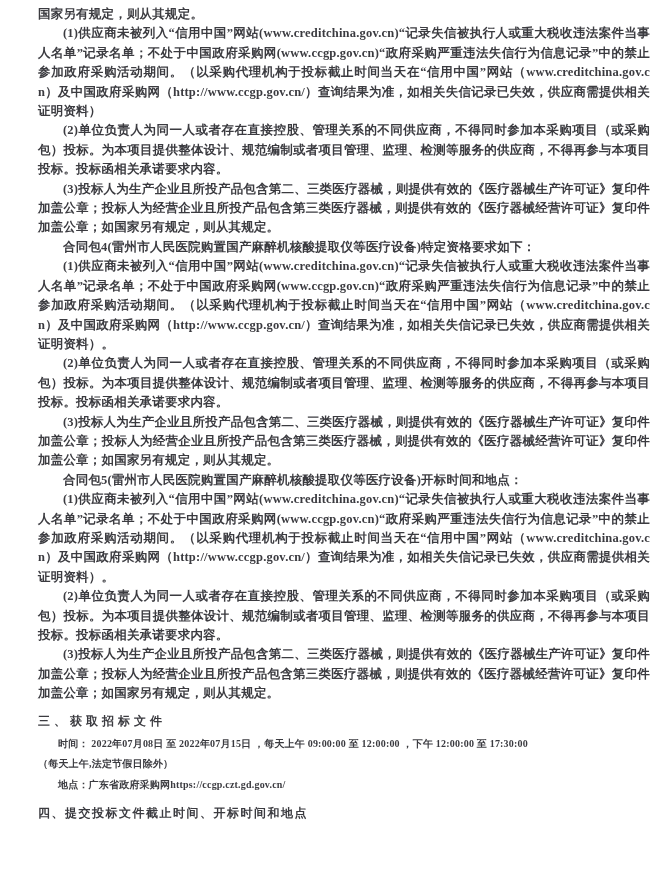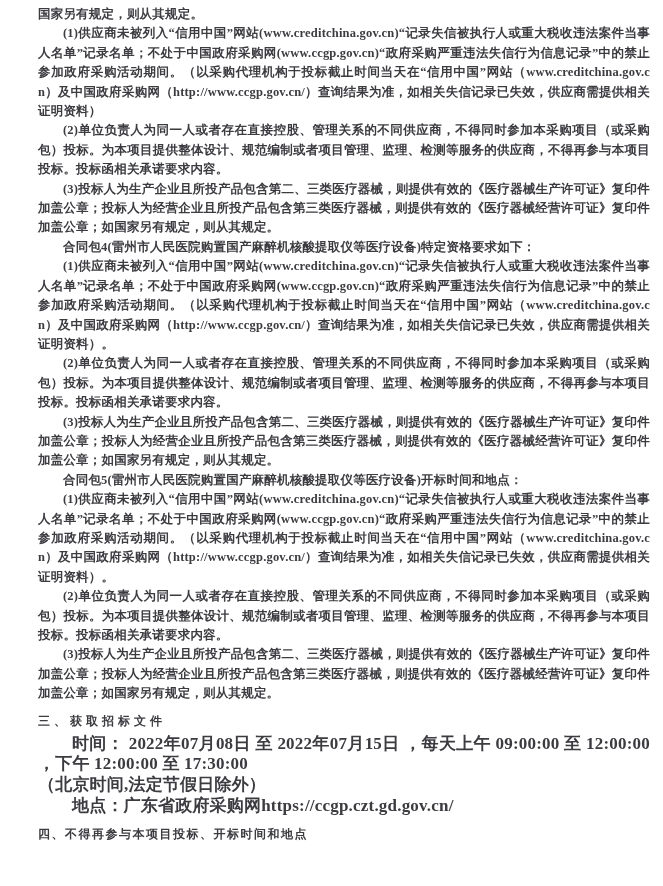--- a/index.html
+++ b/index.html
@@ -32,21 +32,21 @@
   .sec-heading {
     margin: 7px 0 2px 0;
     font-size: 12px;
     line-height: 21px;
     font-weight: bold;
     letter-spacing: 4px;
   }
   .sec-heading.tight { letter-spacing: 1.5px; }
   .item {
     margin: 0;
-    font-size: 17px;
+    font-size: 10px;
     line-height: 20.8px;
     font-weight: bold;
     text-align: justify;
     text-indent: 2em;
     letter-spacing: 0.2px;
     word-break: break-all;
   }
   .item.no-indent { text-indent: 0; }
 </style>
 </head>
@@ -65,22 +65,22 @@
     <p class="para">(3)投标人为生产企业且所投产品包含第二、三类医疗器械，则提供有效的《医疗器械生产许可证》复印件加盖公章；投标人为经营企业且所投产品包含第三类医疗器械，则提供有效的《医疗器械经营许可证》复印件加盖公章；如国家另有规定，则从其规定。</p>
     <p class="para">合同包5(雷州市人民医院购置国产麻醉机核酸提取仪等医疗设备)开标时间和地点：</p>
     <p class="para">(1)供应商未被列入“信用中国”网站(www.creditchina.gov.cn)“记录失信被执行人或重大税收违法案件当事人名单”记录名单；不处于中国政府采购网(www.ccgp.gov.cn)“政府采购严重违法失信行为信息记录”中的禁止参加政府采购活动期间。（以采购代理机构于投标截止时间当天在“信用中国”网站（www.creditchina.gov.cn）及中国政府采购网（http://www.ccgp.gov.cn/）查询结果为准，如相关失信记录已失效，供应商需提供相关证明资料）。</p>
     <p class="para">(2)单位负责人为同一人或者存在直接控股、管理关系的不同供应商，不得同时参加本采购项目（或采购包）投标。为本项目提供整体设计、规范编制或者项目管理、监理、检测等服务的供应商，不得再参与本项目投标。投标函相关承诺要求内容。</p>
     <p class="para">(3)投标人为生产企业且所投产品包含第二、三类医疗器械，则提供有效的《医疗器械生产许可证》复印件加盖公章；投标人为经营企业且所投产品包含第三类医疗器械，则提供有效的《医疗器械经营许可证》复印件加盖公章；如国家另有规定，则从其规定。</p>
   </div>
 
   <div>
     <h3 class="sec-heading">三、获取招标文件</h3>
     <p class="item">时间：  2022年07月08日  至  2022年07月15日 ，每天上午 09:00:00 至 12:00:00 ，下午 12:00:00 至 17:30:00</p>
-    <p class="item no-indent">（北京时间,法定节假日除外）</p>
+    <p class="item no-indent">（每天上午,法定节假日除外）</p>
     <p class="item">地点：广东省政府采购网https://ccgp.czt.gd.gov.cn/</p>
   </div>
 
   <div>
-    <h3 class="sec-heading tight">四、不得再参与本项目投标、开标时间和地点</h3>
+    <h3 class="sec-heading tight">四、提交投标文件截止时间、开标时间和地点</h3>
 
   </div>
 
 </div>
 
 </body></html>

